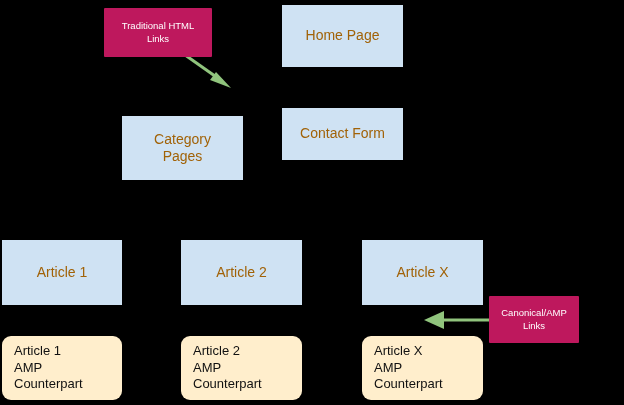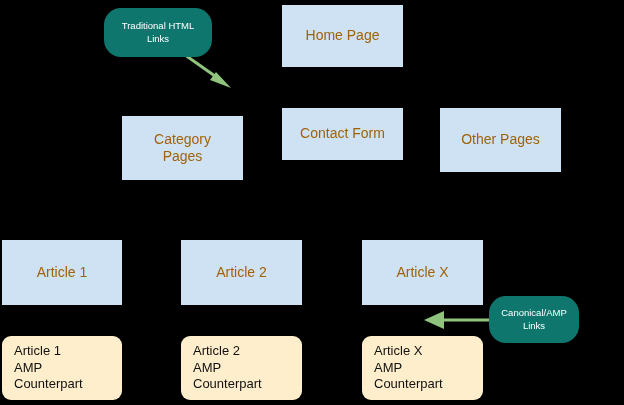--- a/index.html
+++ b/index.html
@@ -41,24 +41,24 @@
     color: #111111;
     font-size: 13px;
     border-radius: 9px;
     justify-content: flex-start;
     text-align: left;
     padding-left: 12px;
     line-height: 1.30;
   }
   
   .node.note {
-    background: #0f766e;
+    background: #be185d;
     color: #ffffff;
     font-size: 9.5px;
-    border-radius: 17px;
+    border-radius: 1px;
     line-height: 1.32;
   }
   
   #arrows {
     position: absolute;
     left: 0;
     top: 0;
     width: 624px;
     height: 405px;
     pointer-events: none;
@@ -85,21 +85,20 @@
   <div class="node note" style="left:104px; top:8px; width:108px; height:49px;">Traditional HTML
 Links</div>
 
   <div class="node page" style="left:282px; top:5px; width:121px; height:62px;">Home Page</div>
 
   <div class="node page" style="left:122px; top:116px; width:121px; height:64px;">Category
 Pages</div>
 
   <div class="node page" style="left:282px; top:108px; width:121px; height:52px;">Contact Form</div>
 
-  <div class="node page" style="left:440px; top:108px; width:121px; height:64px;">Other Pages</div>
 
   <div class="node page" style="left:2px; top:240px; width:120px; height:65px;">Article 1</div>
 
   <div class="node page" style="left:181px; top:240px; width:121px; height:65px;">Article 2</div>
 
   <div class="node page" style="left:362px; top:240px; width:121px; height:65px;">Article X</div>
 
   <div class="node note" style="left:489px; top:296px; width:90px; height:47px;">Canonical/AMP
 Links</div>
 

